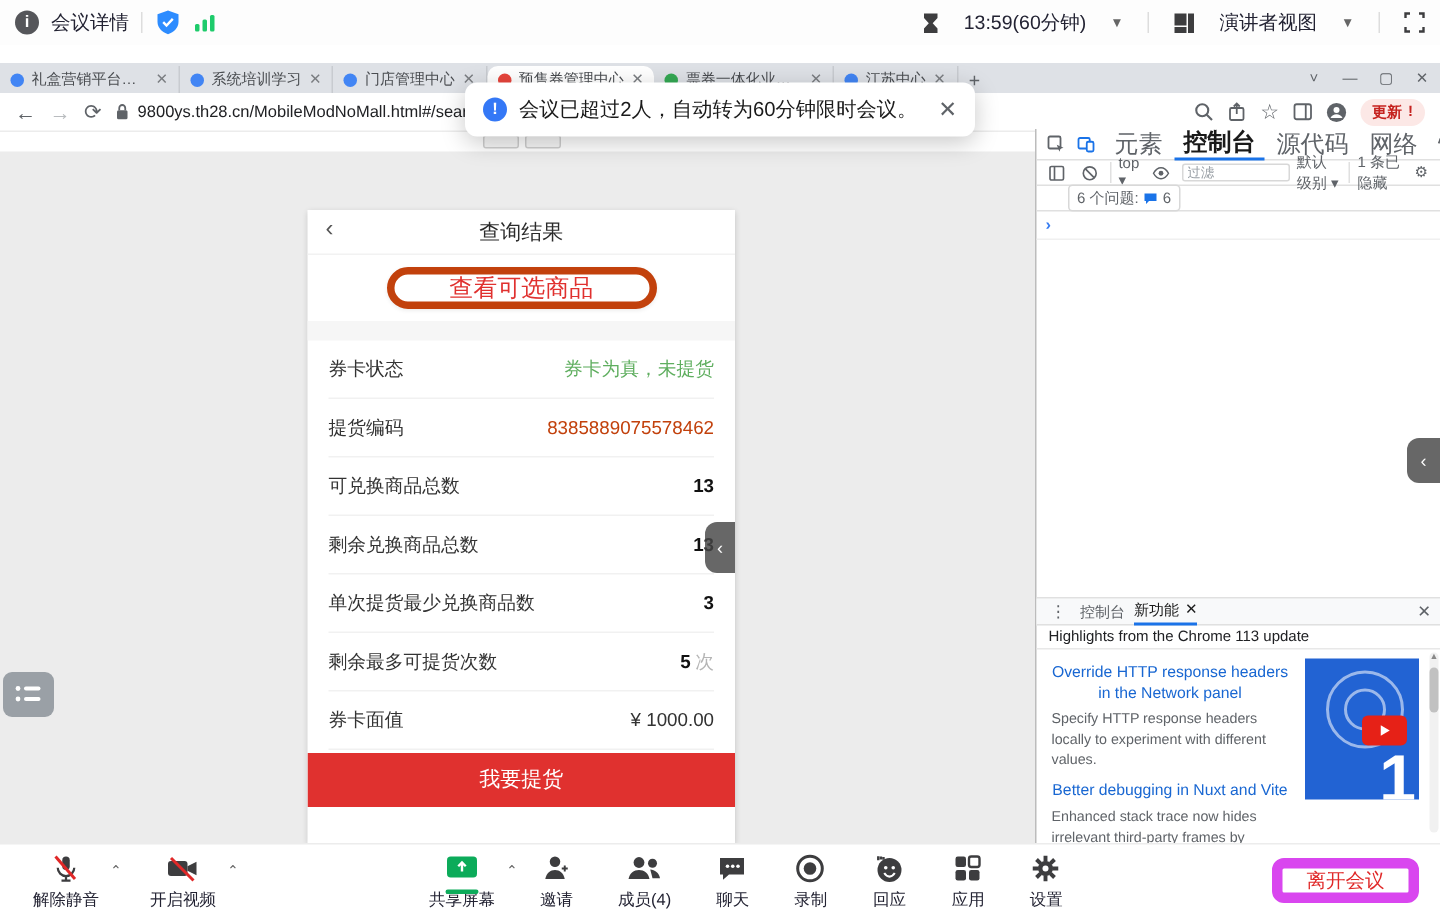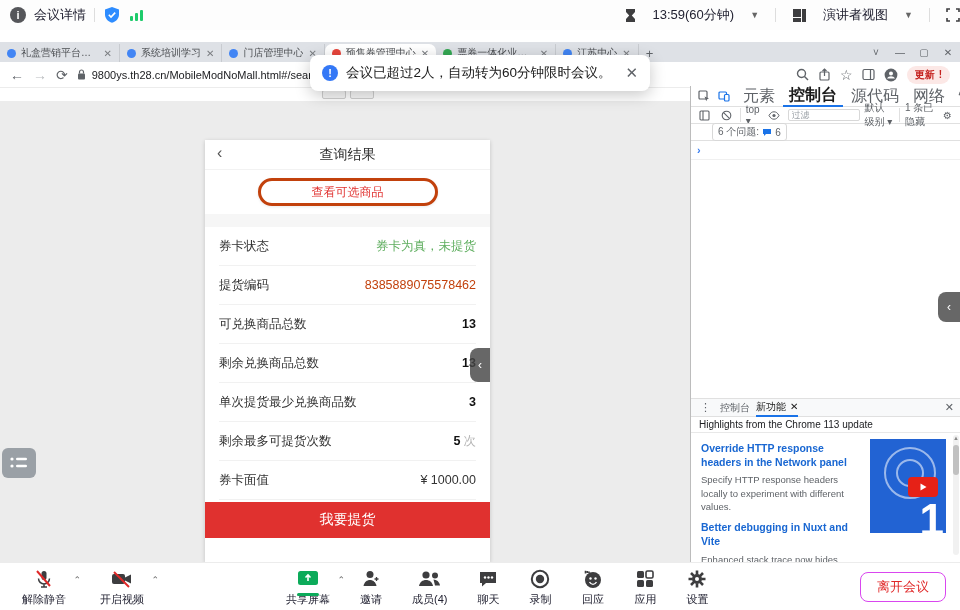--- a/index.html
+++ b/index.html
@@ -2,21 +2,21 @@
 <html><head>
 <meta charset="utf-8">
 <style>
   * { margin:0; padding:0; box-sizing:border-box; }
   html,body { width:960px; height:610px; font-family:"Liberation Sans","DejaVu Sans",sans-serif; background:#fff; overflow:hidden; }
   svg { display:block; }
 
   
   #zoom-topbar { position:absolute; left:0; top:0; width:960px; height:30px; background:#fdfdfd; display:flex; align-items:center; font-size:13px; color:#232333; z-index:40; }
   .zt-left { display:flex; align-items:center; gap:8px; padding-left:10px; }
-  .zt-right { margin-left:auto; display:flex; align-items:center; gap:16px; }
+  .zt-right { margin-left:auto; display:flex; align-items:center; gap:16px; padding-right:10px; }
   .zt-div { width:1px; height:14px; background:#ddd; }
   .info-circle { width:16px; height:16px; border-radius:50%; background:#55565a; color:#fff; font-size:11px; font-weight:bold; display:flex; align-items:center; justify-content:center; }
   .caret-down { font-size:9px; color:#666; }
 
   
   #share { position:absolute; left:0; top:30px; width:960px; height:532px; background:#fff; overflow:hidden; }
   #tabstrip { position:absolute; left:0; top:12px; width:960px; height:20px; background:#dee1e6; display:flex; align-items:flex-end; }
   .tab { height:18px; display:flex; align-items:center; gap:5px; padding:0 7px; font-size:10px; color:#4a4d51; max-width:120px; border-right:1px solid #c8cbd0; }
   .tab .tlabel { white-space:nowrap; overflow:hidden; text-overflow:ellipsis; max-width:82px; }
   .tab.active { background:#fff; border-radius:7px 7px 0 0; border-right:none; }
@@ -37,21 +37,21 @@
   #size-label { position:absolute; left:255px; top:17px; }
   .dim-box { position:absolute; top:2px; width:24px; height:9px; background:#f7f7f7; border:1px solid #cfcfcf; border-radius:2px; }
 
   #emulator { position:absolute; left:0; top:71px; width:690px; height:461px; background:#ececec; }
 
   
   #viewport { position:absolute; left:205px; top:39px; width:285px; height:422px; background:#fff; box-shadow:0 1px 4px rgba(0,0,0,.18); overflow:hidden; }
   #vp-header { height:30px; display:flex; align-items:center; justify-content:center; position:relative; border-bottom:1px solid #f2f2f2; font-size:14px; color:#2b2b2b; }
   #vp-back { position:absolute; left:12px; top:4px; font-size:16px; color:#555; }
   #pill-row { height:44px; display:flex; align-items:center; justify-content:center; }
-  #view-products { width:180px; height:28px; border:3px solid #c2410c; border-radius:16px; box-shadow:0 1px 3px rgba(0,0,0,.08); background:#fff; font-size:12px; color:#e0312f; display:flex; align-items:center; justify-content:center; }
+  #view-products { width:180px; height:28px; border:5px solid #c2410c; border-radius:16px; box-shadow:0 1px 3px rgba(0,0,0,.08); background:#fff; font-size:16px; color:#e0312f; display:flex; align-items:center; justify-content:center; }
   #gray-strip { height:13px; background:#f6f6f6; }
   #section-title { height:40px; display:flex; align-items:center; justify-content:center; gap:10px; font-size:14px; color:#333; }
   .dash { width:30px; height:2px; background:#555; }
   .vrow { height:39px; margin:0 14px; display:flex; align-items:center; justify-content:space-between; border-bottom:1px solid #f1f1f1; font-size:12.5px; color:#333; }
   .vrow:last-of-type { border-bottom:none; }
   .val-green { color:#5fae5f; }
   .val-gray { color:#c2410c;text-align:right; }
   .val-bold { color:#111; font-weight:bold; }
   .val-suffix { color:#b5b5b5; font-weight:normal; margin-left:3px; }
   #cta { height:36px; background:#e0312f; color:#fff; font-size:14px; display:flex; align-items:center; justify-content:center; margin-top:2px; }
@@ -70,21 +70,21 @@
   #issues-bar { height:17px; display:flex; align-items:center; padding:0 21px; border-bottom:1px solid #e0e0e0; color:#5f6368; font-size:10px; gap:4px; }
   #issues-chip { display:flex; align-items:center; gap:3px; border:1px solid #d8d8d8; border-radius:3px; padding:1px 5px; background:#fff; }
   #console-area { height:258px; border-bottom:1px solid #e0e0e0; position:relative; }
   #prompt { color:#367cf1; font-weight:bold; font-size:11px; padding:3px 6px; border-bottom:1px solid #f0f0f0; }
   #drawer-tabs { height:18px; display:flex; align-items:center; gap:6px; padding:0 6px; border-bottom:1px solid #e0e0e0; background:#f8f9fa; }
   .drawer-tab { font-size:10px; color:#5f6368; height:18px; display:flex; align-items:center; gap:4px; }
   .drawer-tab.active { color:#1a1a1a; border-bottom:2px solid #1a73e8; }
   #drawer-close { margin-left:auto; color:#5f6368; }
   #wn-header { height:16px; display:flex; align-items:center; padding:0 8px; font-size:10px; color:#202124; border-bottom:1px solid #e8e8e8; }
   #wn-body { position:relative; height:145px; padding:8px 10px; overflow:hidden; }
-  .wn-link { color:#1967d2; font-weight:bold; font-size:10.5px; line-height:1.35; margin-bottom:4px; width:158px; }
+  .wn-link { color:#1967d2; font-weight:normal; font-size:10.5px; line-height:1.35; margin-bottom:4px; width:158px;text-align:center; }
   .wn-desc { color:#5f6368; font-size:9.5px; line-height:1.4; margin-bottom:7px; width:158px; }
   #wn-thumb { position:absolute; right:14px; top:6px; width:76px; height:94px; background:#2263d3; overflow:hidden; }
   .wn-circle { position:absolute; border:2px solid rgba(255,255,255,.55); border-radius:50%; }
   #wn-play { position:absolute; right:8px; top:38px; width:30px; height:20px; background:#e62117; border-radius:4px; display:flex; align-items:center; justify-content:center; }
   #wn-one { position:absolute; right:2px; bottom:-12px; color:#fff; font-size:44px; font-weight:bold; }
   .scrollbar { position:absolute; right:1px; top:2px; width:6px; height:120px; background:#f1f1f1; border-radius:3px; }
   .scroll-thumb { position:absolute; right:0; top:10px; width:6px; height:30px; background:#c1c1c1; border-radius:3px; }
   .scroll-up { position:absolute; right:0; top:0; font-size:6px; color:#888; width:6px; text-align:center; }
 
   
@@ -100,21 +100,21 @@
   #banner-close { margin-left:auto; color:#5f6368; font-size:15px; }
 
   
   #zoom-bottombar { position:absolute; left:0; top:562px; width:960px; height:48px; background:#fff; border-top:1px solid #ececec; display:flex; align-items:center; z-index:40; }
   .zb-item { display:flex; flex-direction:column; align-items:center; justify-content:center; gap:1px; position:relative; padding:0 8px; }
   .zb-icon { height:24px; display:flex; align-items:center; justify-content:center; color:#3d3d3f; }
   .zb-label { font-size:11px; color:#232333; white-space:nowrap; }
   .zb-caret { position:absolute; right:-7px; top:8px; font-size:9px; color:#666; }
   #zb-left { display:flex; padding-left:14px; gap:18px; }
   #zb-center { display:flex; gap:14px; position:absolute; left:278px; }
-  #leave-btn { position:absolute; right:14px; top:9px; height:30px; padding:0 16px; border:1px solid #d946ef; border-radius:8px; color:#e02828; font-size:13px; display:flex; align-items:center; background:#fff; }
+  #leave-btn { position:absolute; right:14px; top:9px; height:30px; padding:0 16px; border:7px solid #d946ef; border-radius:8px; color:#e02828; font-size:13px; display:flex; align-items:center; background:#fff; }
   .share-active .zb-icon { color:#0cab5a; }
   .share-underline { position:absolute; left:50%; transform:translateX(-50%); top:26px; width:22px; height:3px; background:#0cab5a; border-radius:2px; }
 </style>
 </head>
 <body>
 
 <div id="zoom-topbar">
   <div class="zt-left">
     <span class="info-circle">i</span>
     <span>会议详情</span>

